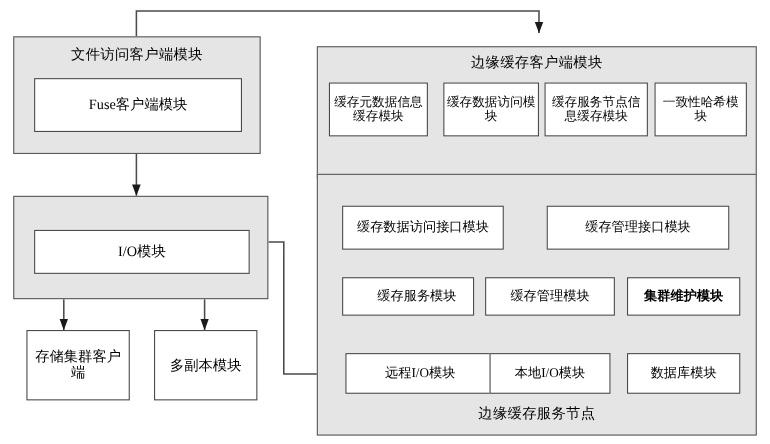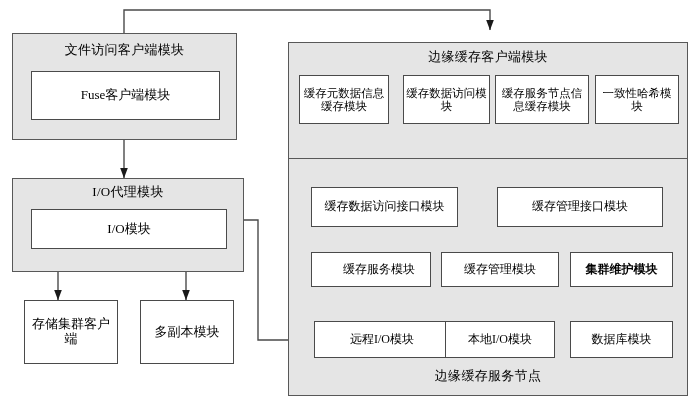--- a/index.html
+++ b/index.html
@@ -65,21 +65,20 @@
   </svg>
 
   <div class="box container" style="left:12px;top:33px;width:225px;height:107px;display:block;">
     <div class="ctitle fs13" style="top:9px;">文件访问客户端模块</div>
     <div class="box" style="left:18px;top:37px;width:189px;height:49px;">
       <span class="lbl fs13">Fuse客户端模块</span>
     </div>
   </div>
 
   <div class="box container" style="left:12px;top:178px;width:232px;height:94px;display:block;">
-    <div class="ctitle fs13" style="top:6px;">I/O代理模块</div>
     <div class="box" style="left:18px;top:30px;width:196px;height:40px;">
       <span class="lbl fs13">I/O模块</span>
     </div>
   </div>
 
   <div class="box" style="left:24px;top:300px;width:94px;height:64px;">
     <span class="lbl fs13">存储集群客户端</span>
   </div>
 
   <div class="box" style="left:140px;top:300px;width:94px;height:64px;">

